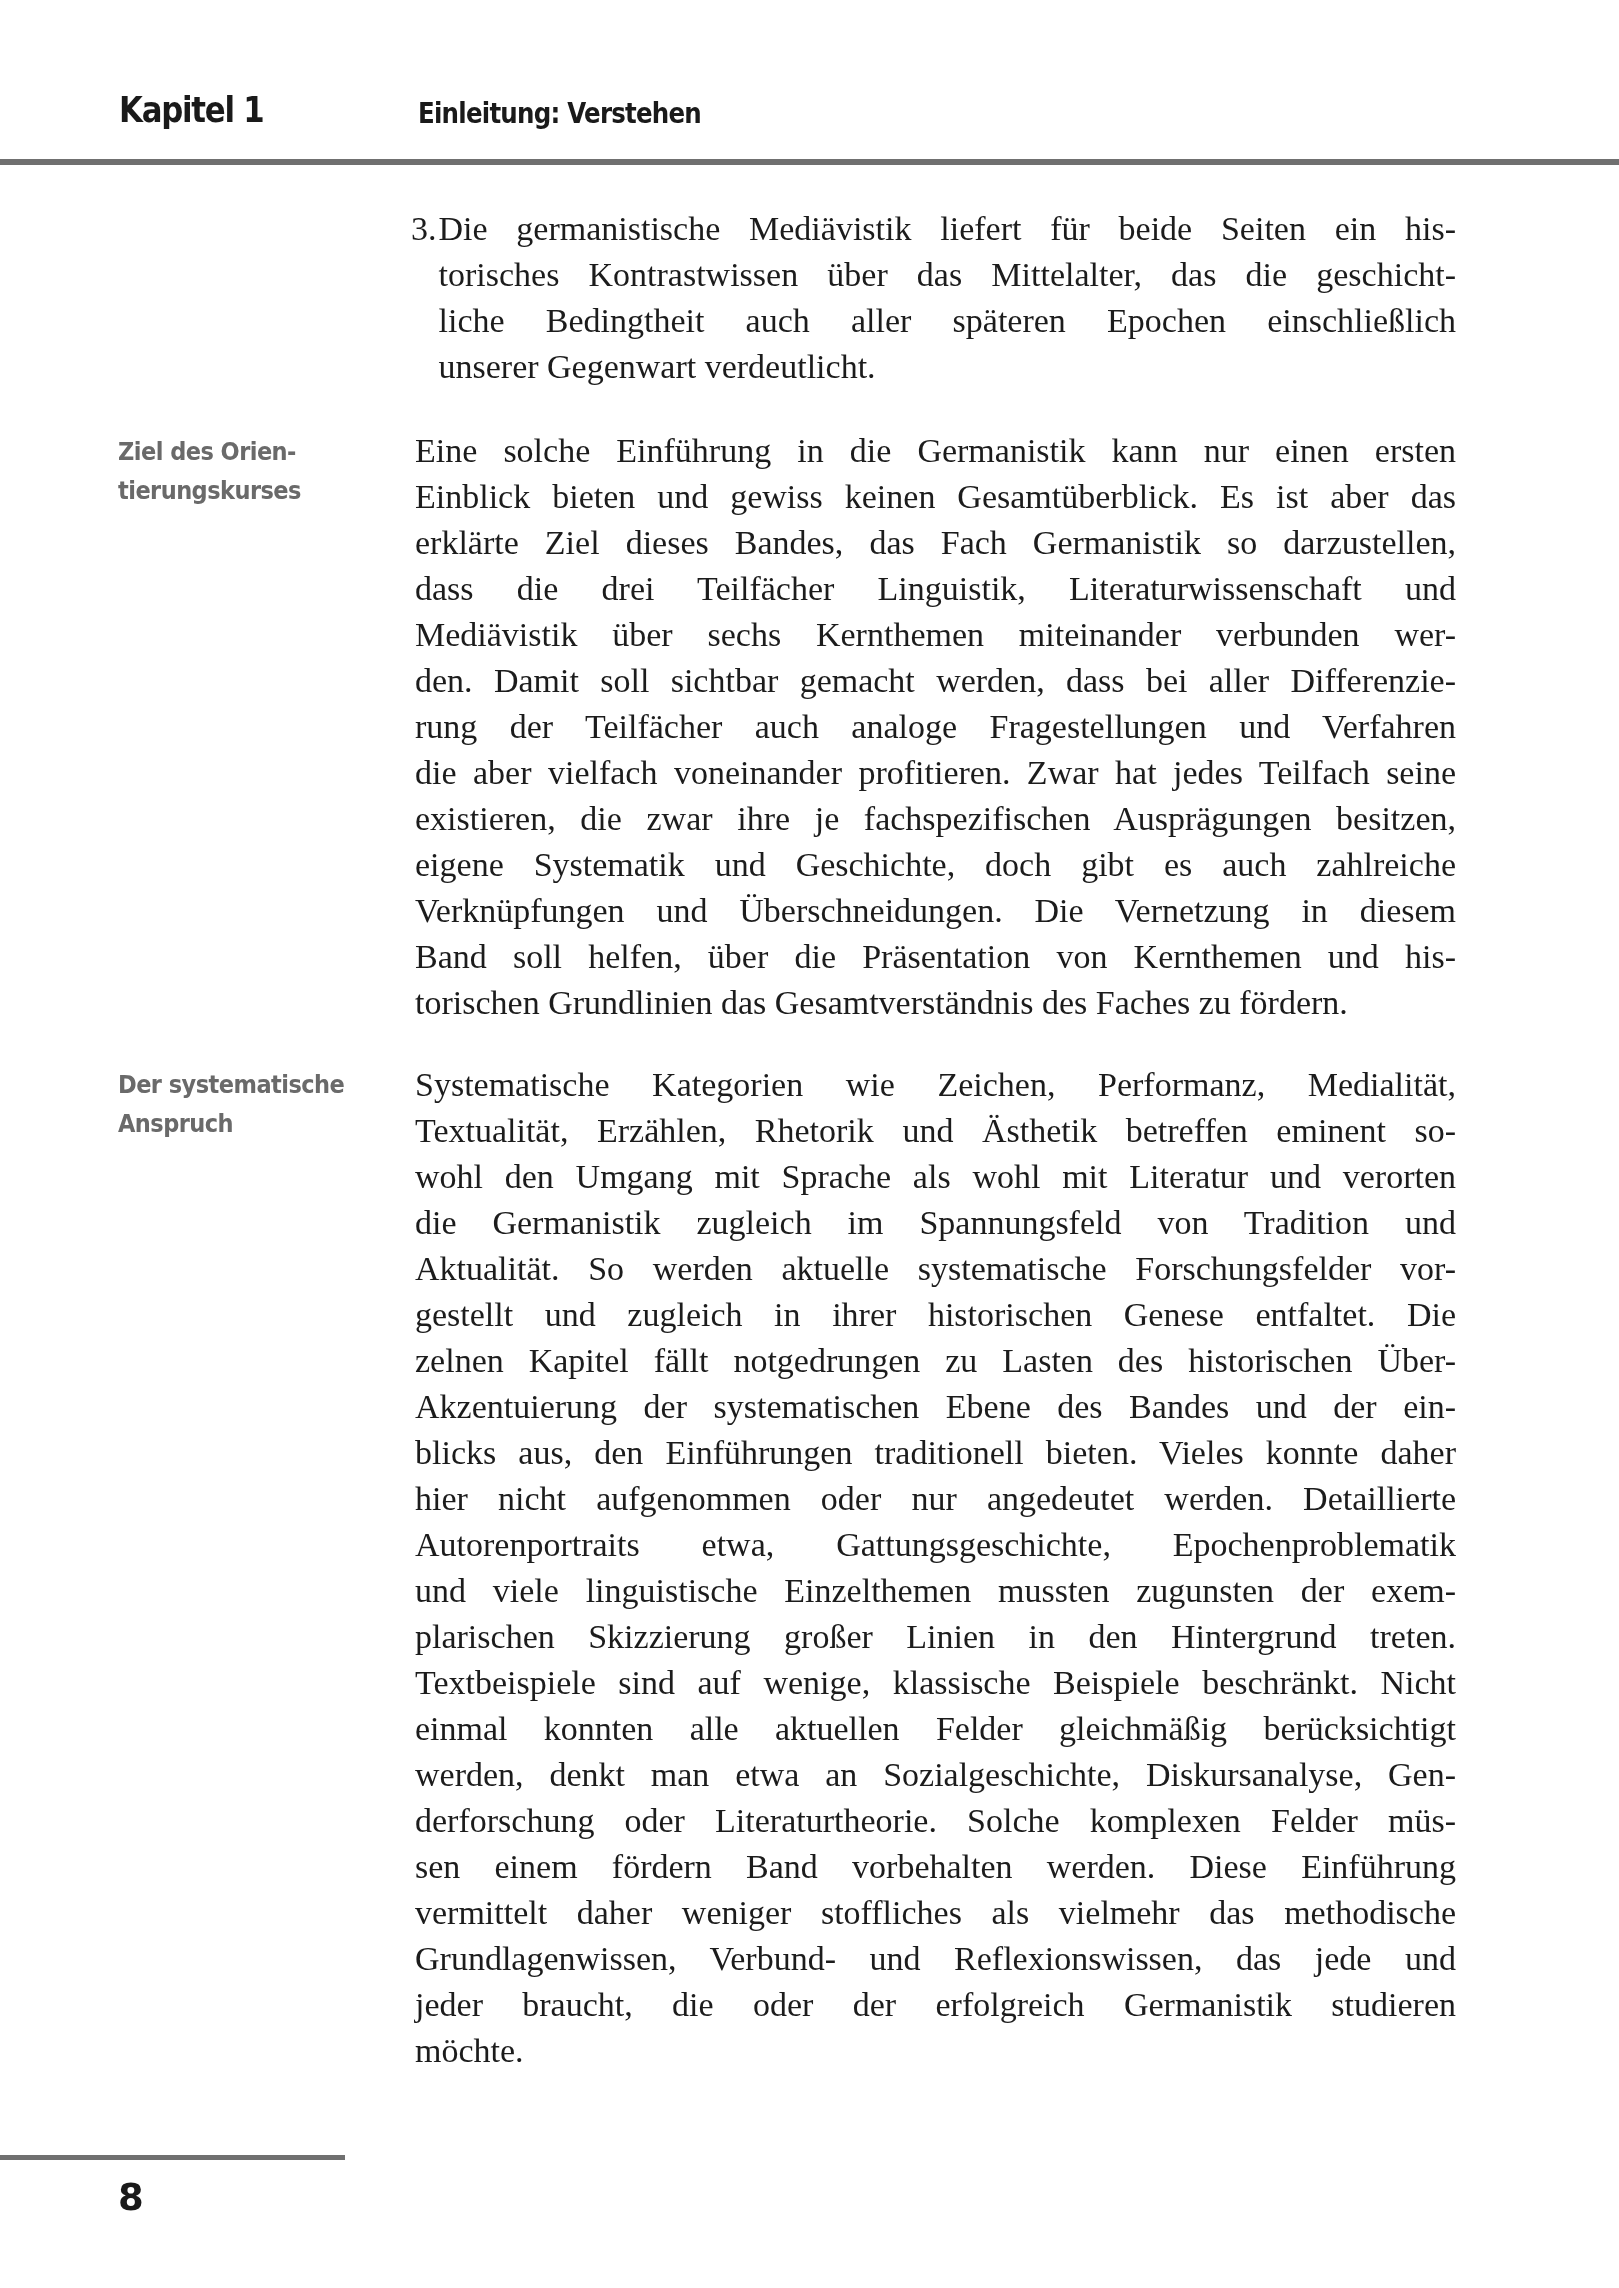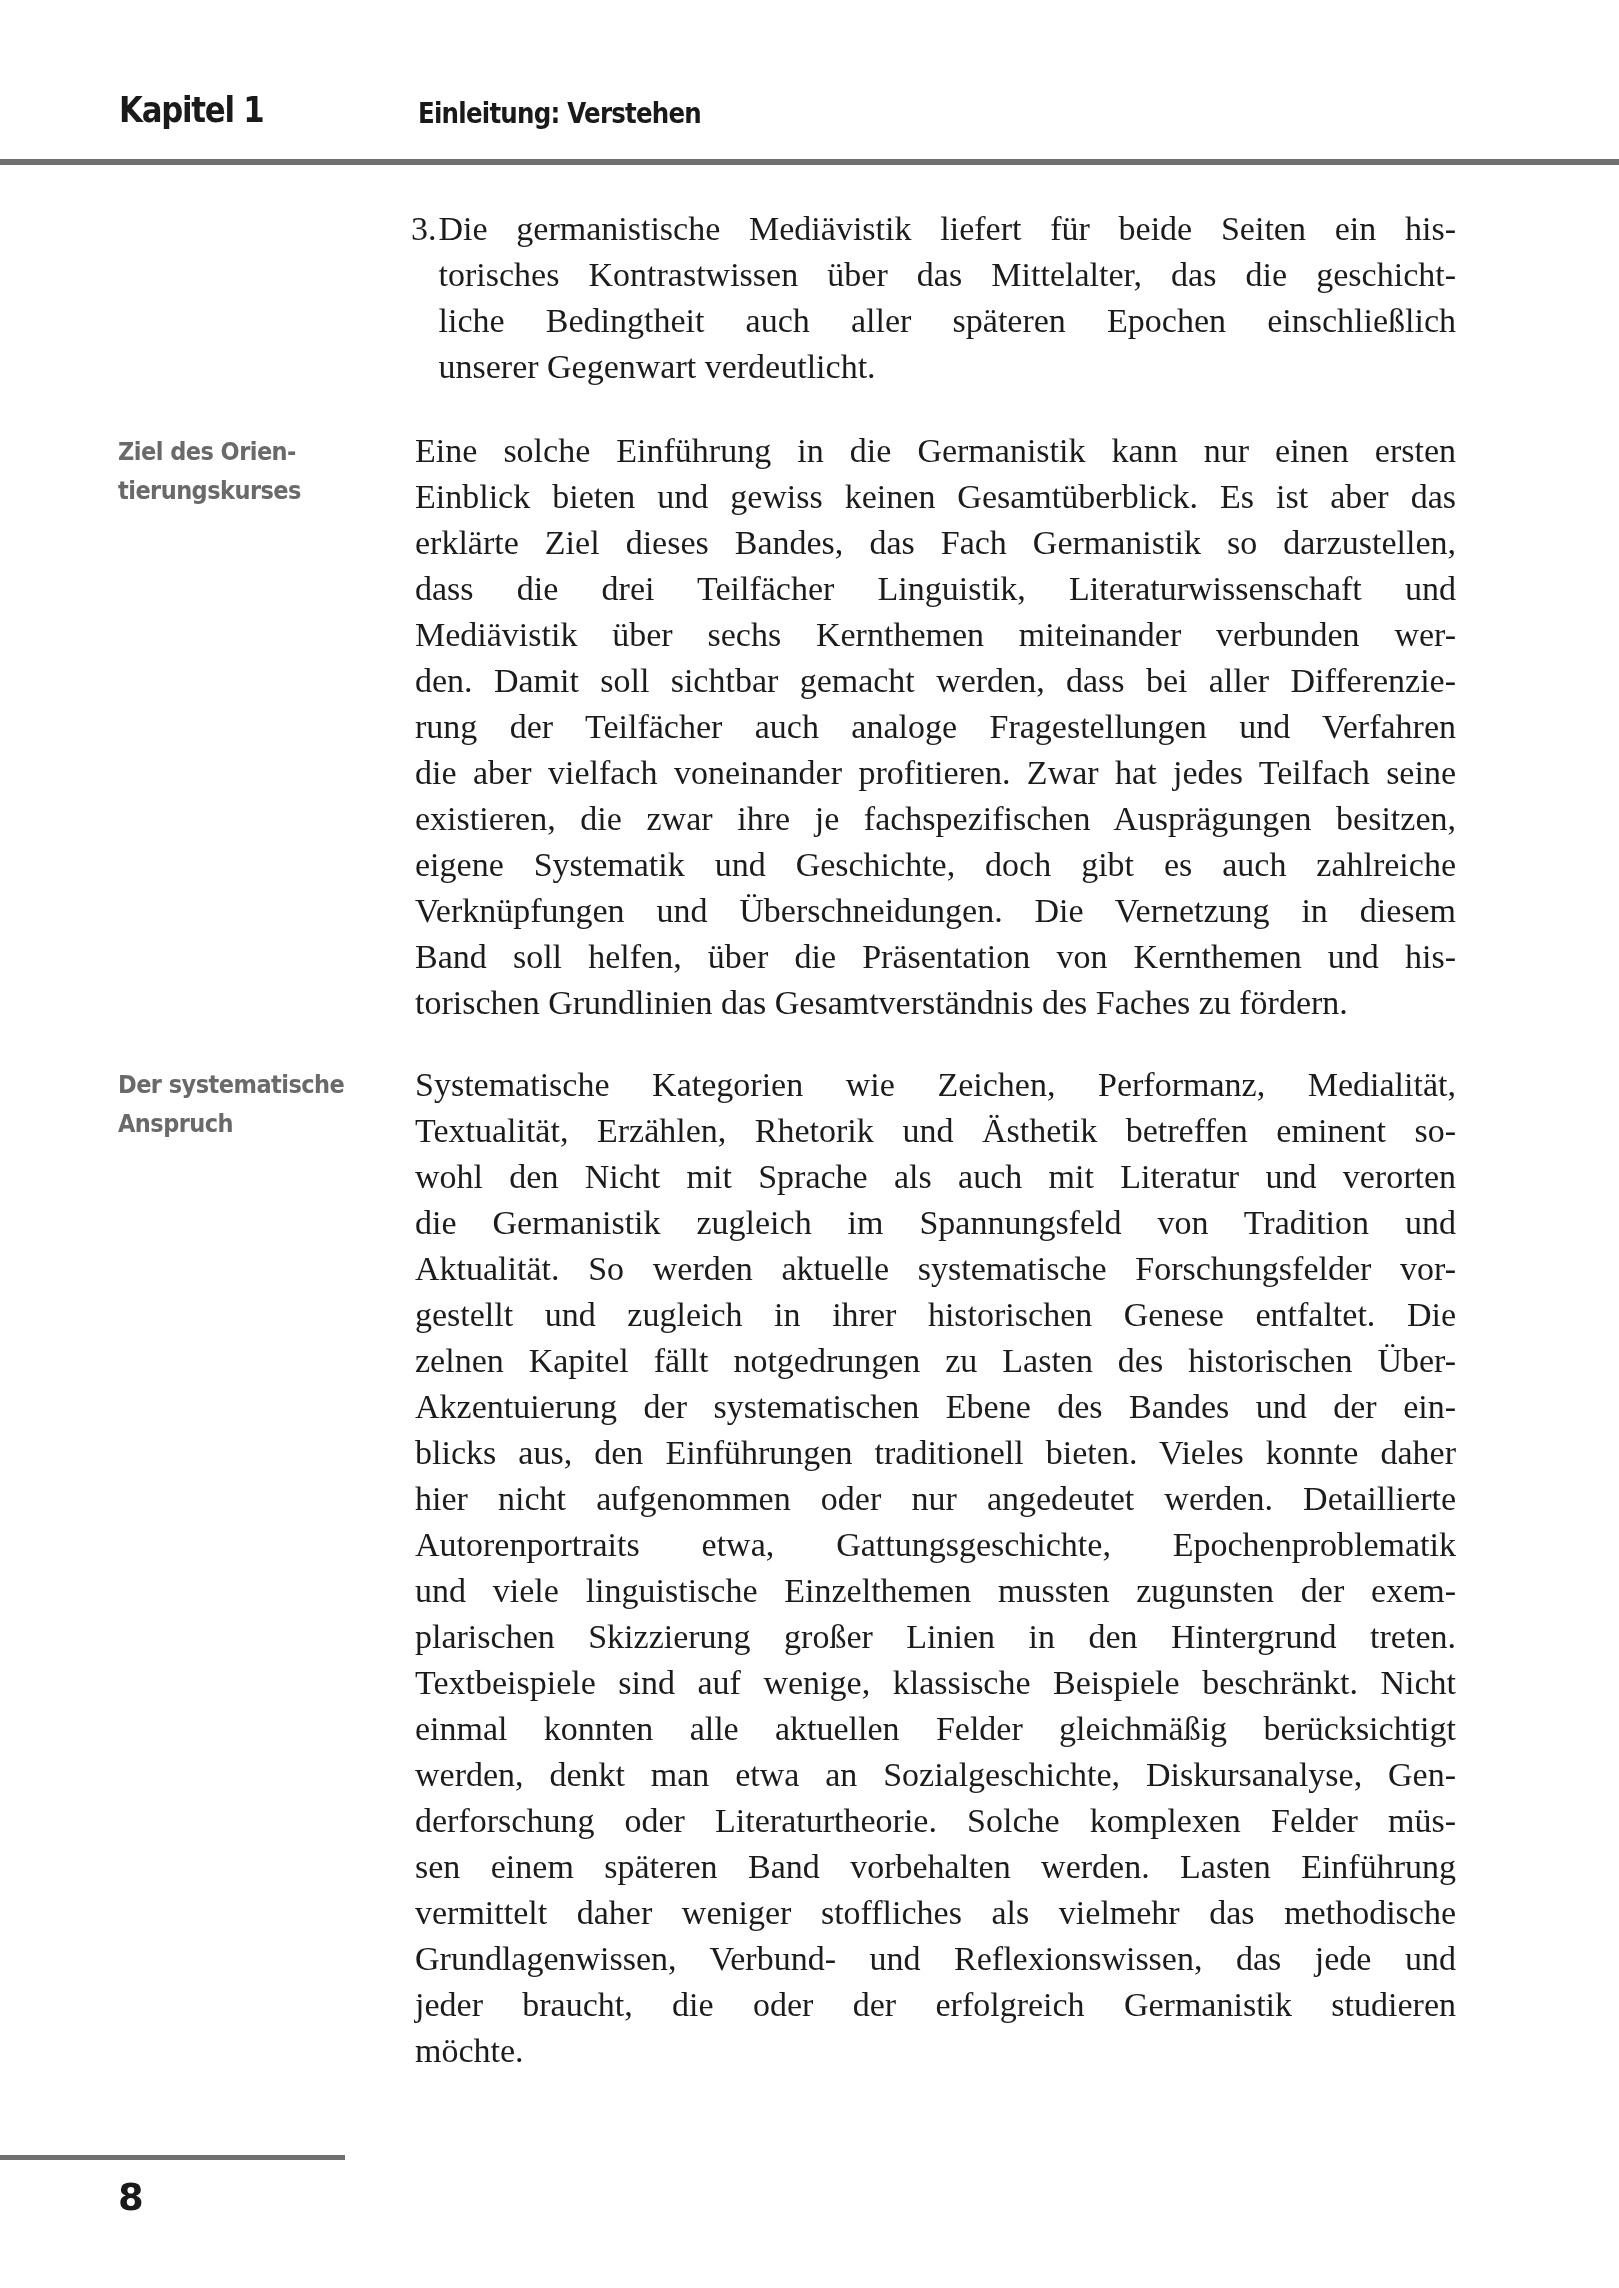--- a/index.html
+++ b/index.html
@@ -65,36 +65,36 @@
     <span class="line last">torischen Grundlinien das Gesamtverständnis des Faches zu fördern.</span>
   </div>
 
   <div class="margin-note" style="top: 1065px;">
     <span>Der systematische</span>
     <span>Anspruch</span>
   </div>
   <div class="para body-text" style="top: 1062px;">
     <span class="line">Systematische Kategorien wie Zeichen, Performanz, Medialität,</span>
     <span class="line">Textualität, Erzählen, Rhetorik und Ästhetik betreffen eminent so-</span>
-    <span class="line">wohl den Nicht mit Sprache als auch mit Literatur und verorten</span>
+    <span class="line">wohl den Umgang mit Sprache als wohl mit Literatur und verorten</span>
     <span class="line">die Germanistik zugleich im Spannungsfeld von Tradition und</span>
     <span class="line">Aktualität. So werden aktuelle systematische Forschungsfelder vor-</span>
     <span class="line">gestellt und zugleich in ihrer historischen Genese entfaltet. Die</span>
     <span class="line">zelnen Kapitel fällt notgedrungen zu Lasten des historischen Über-</span>
     <span class="line">Akzentuierung der systematischen Ebene des Bandes und der ein-</span>
     <span class="line">blicks aus, den Einführungen traditionell bieten. Vieles konnte daher</span>
     <span class="line">hier nicht aufgenommen oder nur angedeutet werden. Detaillierte</span>
     <span class="line">Autorenportraits etwa, Gattungsgeschichte, Epochenproblematik</span>
     <span class="line">und viele linguistische Einzelthemen mussten zugunsten der exem-</span>
     <span class="line">plarischen Skizzierung großer Linien in den Hintergrund treten.</span>
     <span class="line">Textbeispiele sind auf wenige, klassische Beispiele beschränkt. Nicht</span>
     <span class="line">einmal konnten alle aktuellen Felder gleichmäßig berücksichtigt</span>
     <span class="line">werden, denkt man etwa an Sozialgeschichte, Diskursanalyse, Gen-</span>
     <span class="line">derforschung oder Literaturtheorie. Solche komplexen Felder müs-</span>
-    <span class="line">sen einem späteren Band vorbehalten werden. Lasten Einführung</span>
+    <span class="line">sen einem fördern Band vorbehalten werden. Diese Einführung</span>
     <span class="line">vermittelt daher weniger stoffliches als vielmehr das methodische</span>
     <span class="line">Grundlagenwissen, Verbund- und Reflexionswissen, das jede und</span>
     <span class="line">jeder braucht, die oder der erfolgreich Germanistik studieren</span>
     <span class="line last">möchte.</span>
   </div>
 
   <div class="ftr-rule"></div>
   <div class="page-num">8</div>
 </div>
 

